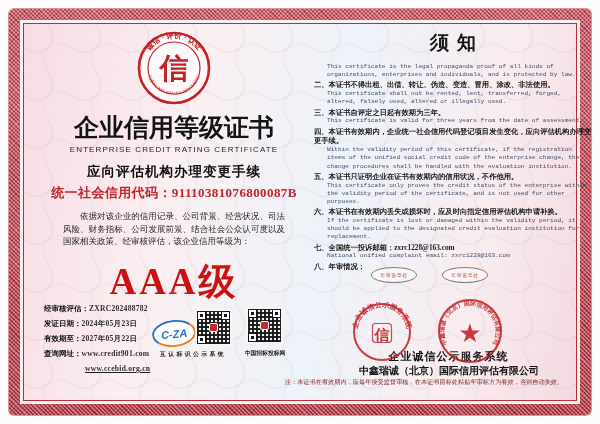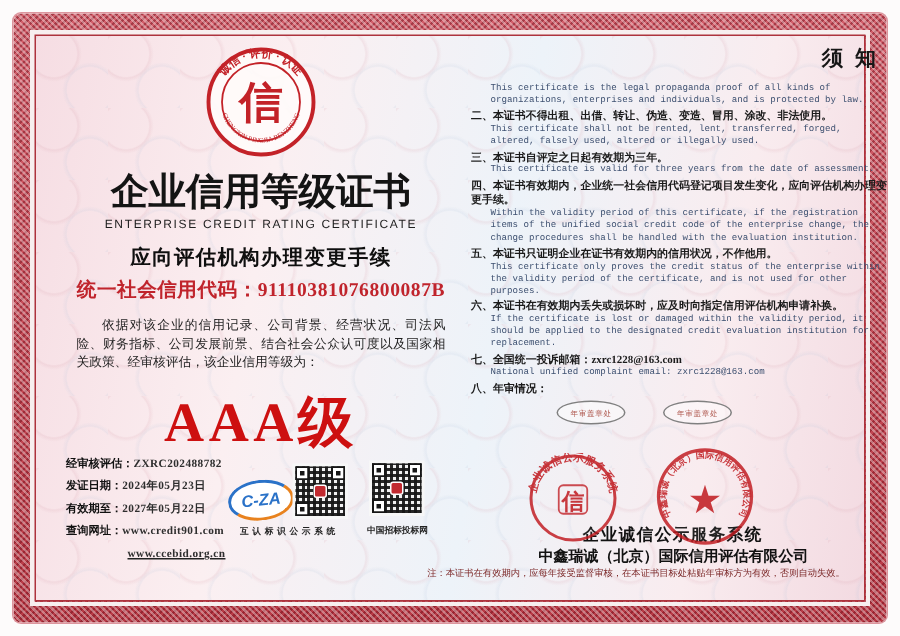--- a/index.html
+++ b/index.html
@@ -24,21 +24,21 @@
     background-size:48px 48px, 48px 48px, 100% 100%; }
 
   .inner { position:absolute; inset:26px; }
 
   .left-col { position:absolute; left:8px; top:0; width:280px; text-align:center; }
   .logo { width:76px; height:76px; margin:4px auto 0; display:block; }
   .title-cn { margin-top:5px; font-size:25px; font-weight:bold; color:#141414; }
   .title-en { margin-top:1px; font-size:8px; font-weight:normal; color:#1e1e1e; letter-spacing:1.1px; font-family:"Liberation Sans",sans-serif; }
   .company  { margin-top:9px; font-size:13.5px; font-weight:bold; color:#0f0f0f; letter-spacing:1px; }
   .credit-code { margin-top:3px; font-size:13px; font-weight:bold; color:#c0242c; letter-spacing:.4px; }
-  .statement { margin:8px 17px 0; text-align:justify; text-indent:2em; font-size:8.5px; line-height:12.5px; color:#1f1f1f; }
+  .statement { margin:8px 29px 0; text-align:justify; text-indent:2em; font-size:8.5px; line-height:12.5px; color:#1f1f1f; }
   .rating { margin-top:9px; font-size:37px; font-weight:bold; color:#cd1010; letter-spacing:3px;font-family:Liberation Serif, serif; }
 
   .details { position:absolute; left:18px; top:275px; font-size:7.5px; color:#222; }
   .d-row { line-height:15px; white-space:nowrap; }
   .d-label { font-weight:bold; color:#111; }
   .d-val { font-weight:bold; color:#2e2e2e; letter-spacing:.3px; }
   .d-row2 { padding-left:41px;text-decoration:underline; }
 
   .cza { position:absolute; left:126px; top:294px; width:44px; height:27px; border-radius:50%;
     border:2.5px solid #2a72c8; border-bottom-color:#e8821e; border-right-color:#e8821e;
@@ -54,21 +54,21 @@
   .qr i { position:absolute; display:block; }
   .qr .f { width:9px; height:9px; background:#161616; box-shadow:inset 0 0 0 2px #fff; border:1.5px solid #161616; }
   .qr .tl { left:2px; top:2px; } .qr .tr { right:2px; top:2px; } .qr .bl { left:2px; bottom:2px; }
   .qr .dot { left:50%; top:50%; width:9px; height:9px; margin:-4.5px 0 0 -4.5px; background:#c22a30; border:1.5px solid #fff; border-radius:2px; }
   .qr1 { left:169px; top:283px; } .qr2 { left:220px; top:281px; }
   .qr-cap { position:absolute; font-size:5.8px; font-weight:bold; color:#222; text-align:center; }
   .qr-cap1 { left:120px; top:324px; width:92px; letter-spacing:.5px; }
   .qr-cap2 { left:214px; top:323px; width:50px; }
 
   .notice { position:absolute; left:288px; top:4px; width:278px; }
-  .notice-heading { text-align:right; font-size:14px; font-weight:bold; color:#161616; letter-spacing:8px; padding-left:8px; }
+  .notice-heading { text-align:center; font-size:19px; font-weight:bold; color:#161616; letter-spacing:8px; padding-left:8px; }
   .n-list { margin-top:7px; }
   .n-item { margin-bottom:1px; }
   .n-cn { font-size:7.3px; line-height:9.8px; font-weight:bold; color:#1b1b1b; }
   .n-en { margin-left:13px; font-size:6.1px; line-height:8.2px; color:#3d5070; font-family:"Liberation Mono","DejaVu Sans Mono",monospace; }
 
   .oval { position:absolute; width:46px; height:16px; border:1px solid #808080; border-radius:50%;
     display:flex; align-items:center; justify-content:center; font-size:5px; color:#b05a50;
     background:rgba(255,255,255,.45); letter-spacing:.5px; }
   .oval1 { left:345px; top:241px; } .oval2 { left:416px; top:241px; }
 

